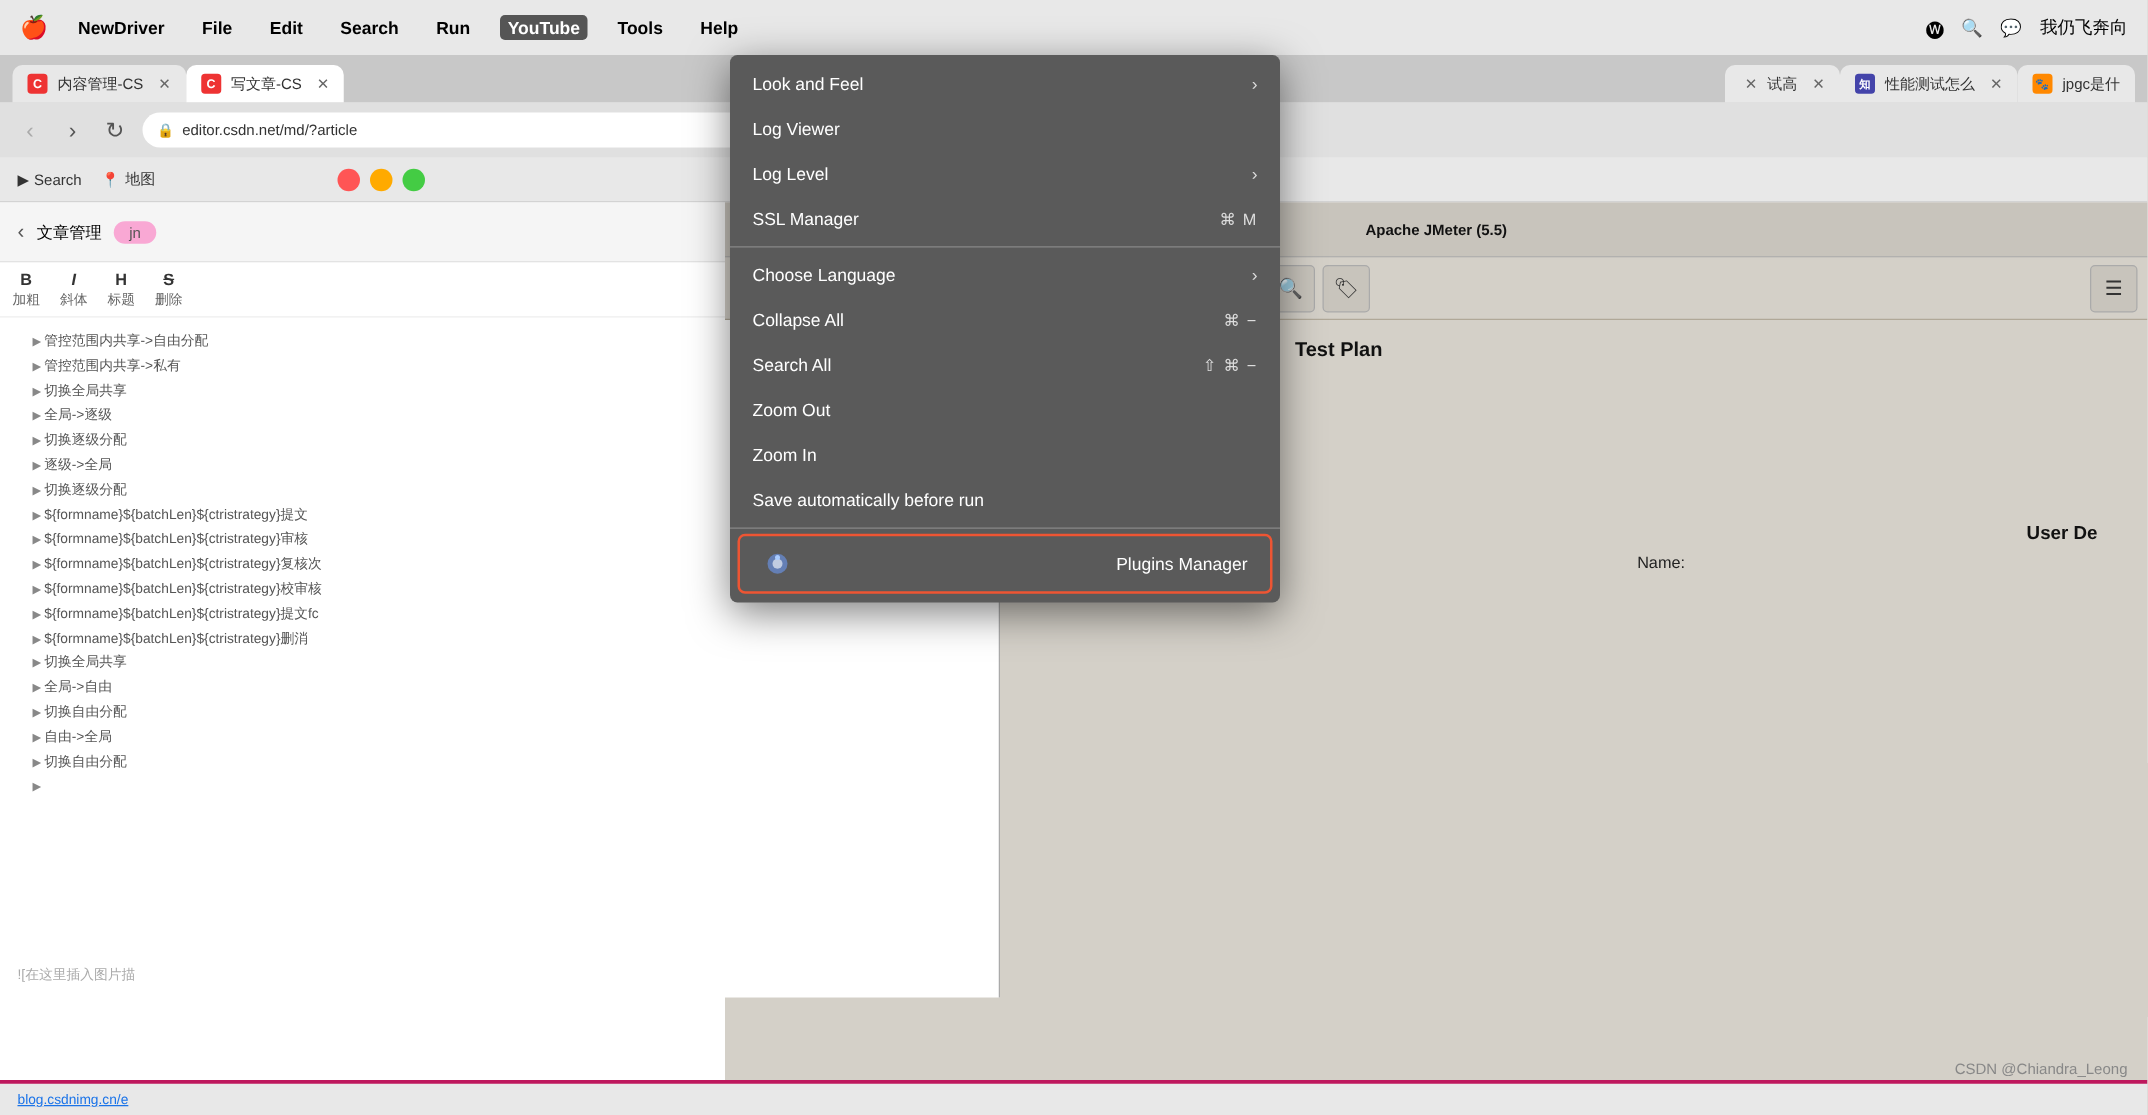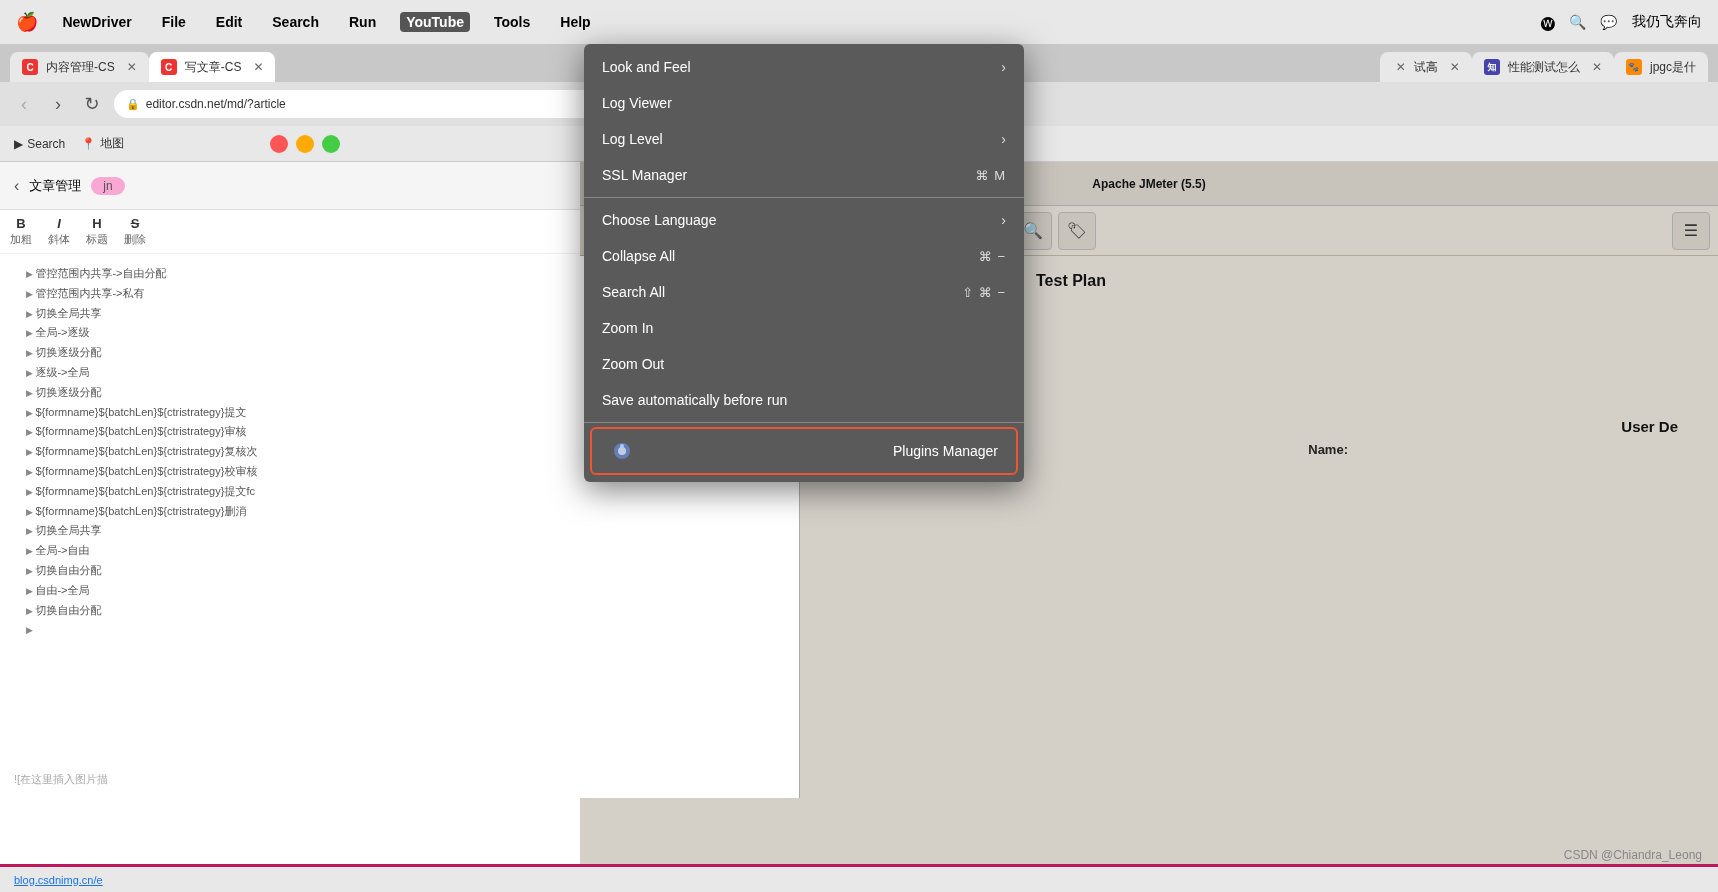--- a/index.html
+++ b/index.html
@@ -300,21 +300,21 @@
         <span>🧪</span>
         <span class="test-plan-selected">Test Plan</span>
       </div>
     </div>
     <div class="jmeter-main">
       <div class="jmeter-panel-title">Test Plan</div>
     </div>
   </div>
 
   <div style="position:absolute; right:40px; top:256px; font-size:15px; font-weight:600; color:#111;">User De</div>
-  <div style="position:absolute; right:370px; top:280px; font-size:13px; color:#222;font-weight:bold;">Name:</div>
+  <div style="position:absolute; right:370px; top:280px; font-size:13px; color:#222;">Name:</div>
 </div>
 
 <div class="dropdown-menu">
 
   <div class="menu-entry">
     <span class="menu-entry-label">Look and Feel</span>
     <span class="menu-entry-arrow">›</span>
   </div>
 
   <div class="menu-entry">
@@ -341,25 +341,25 @@
     <span class="menu-entry-label">Collapse All</span>
     <span class="menu-entry-shortcut">⌘ −</span>
   </div>
 
   <div class="menu-entry">
     <span class="menu-entry-label">Search All</span>
     <span class="menu-entry-shortcut">⇧ ⌘ −</span>
   </div>
 
   <div class="menu-entry">
+    <span class="menu-entry-label">Zoom Out</span>
+  </div>
+
+  <div class="menu-entry">
     <span class="menu-entry-label">Zoom In</span>
-  </div>
-
-  <div class="menu-entry">
-    <span class="menu-entry-label">Zoom Out</span>
   </div>
 
   <div class="menu-entry">
     <span class="menu-entry-label">Save automatically before run</span>
   </div>
   <div class="menu-separator"></div>
 
   <div class="plugins-entry">
     <div class="plugins-icon">
       <svg width="24" height="24" viewBox="0 0 24 24">

